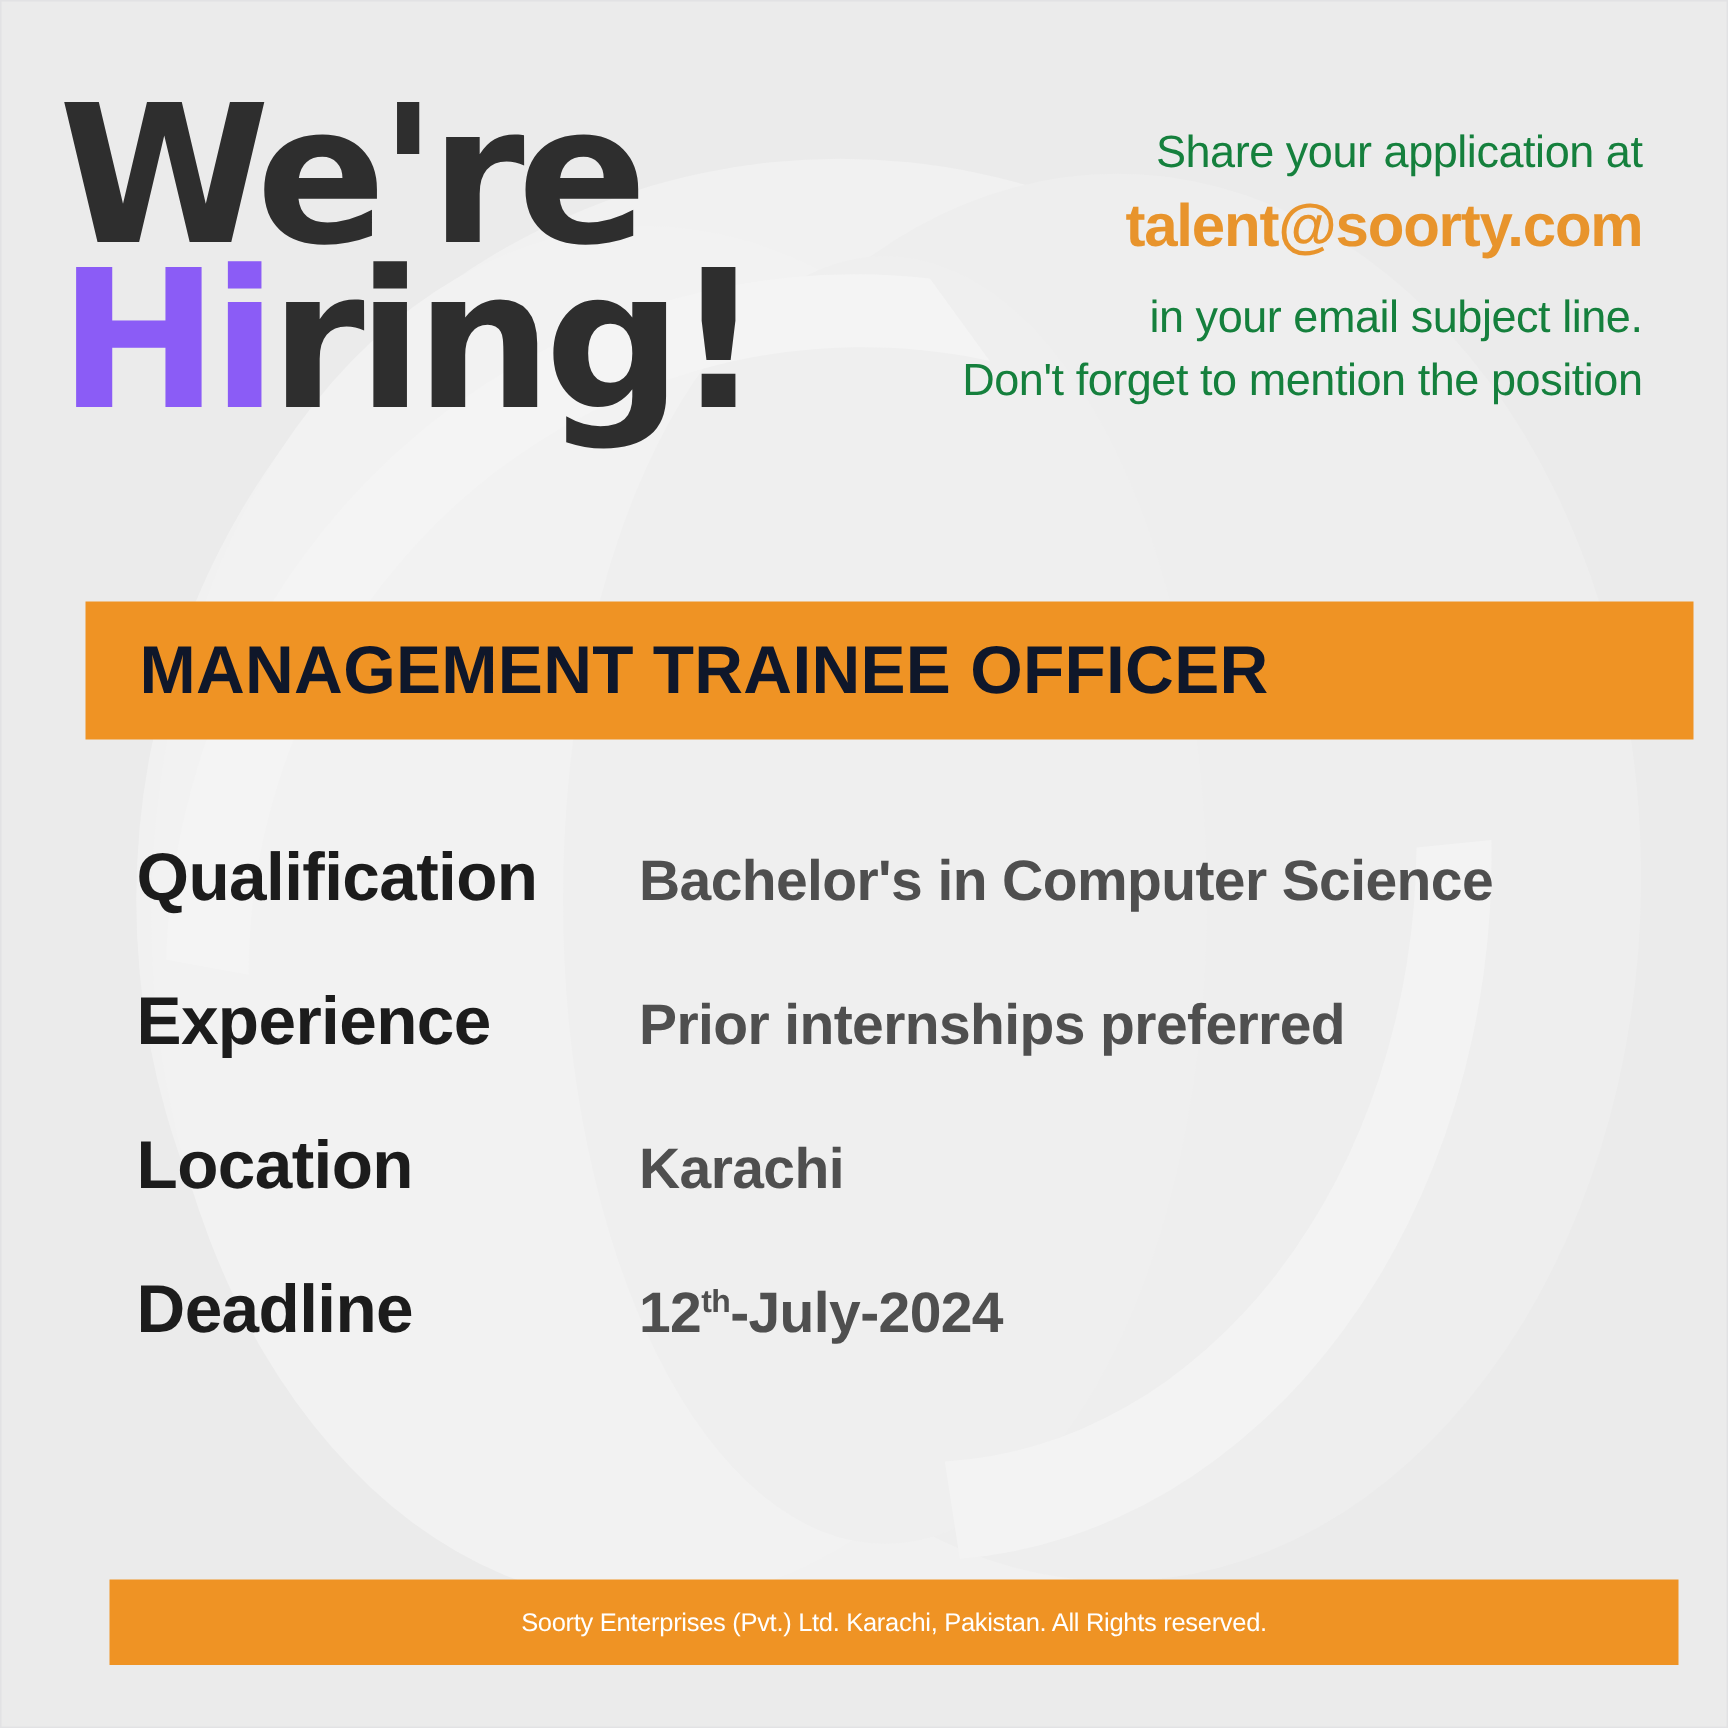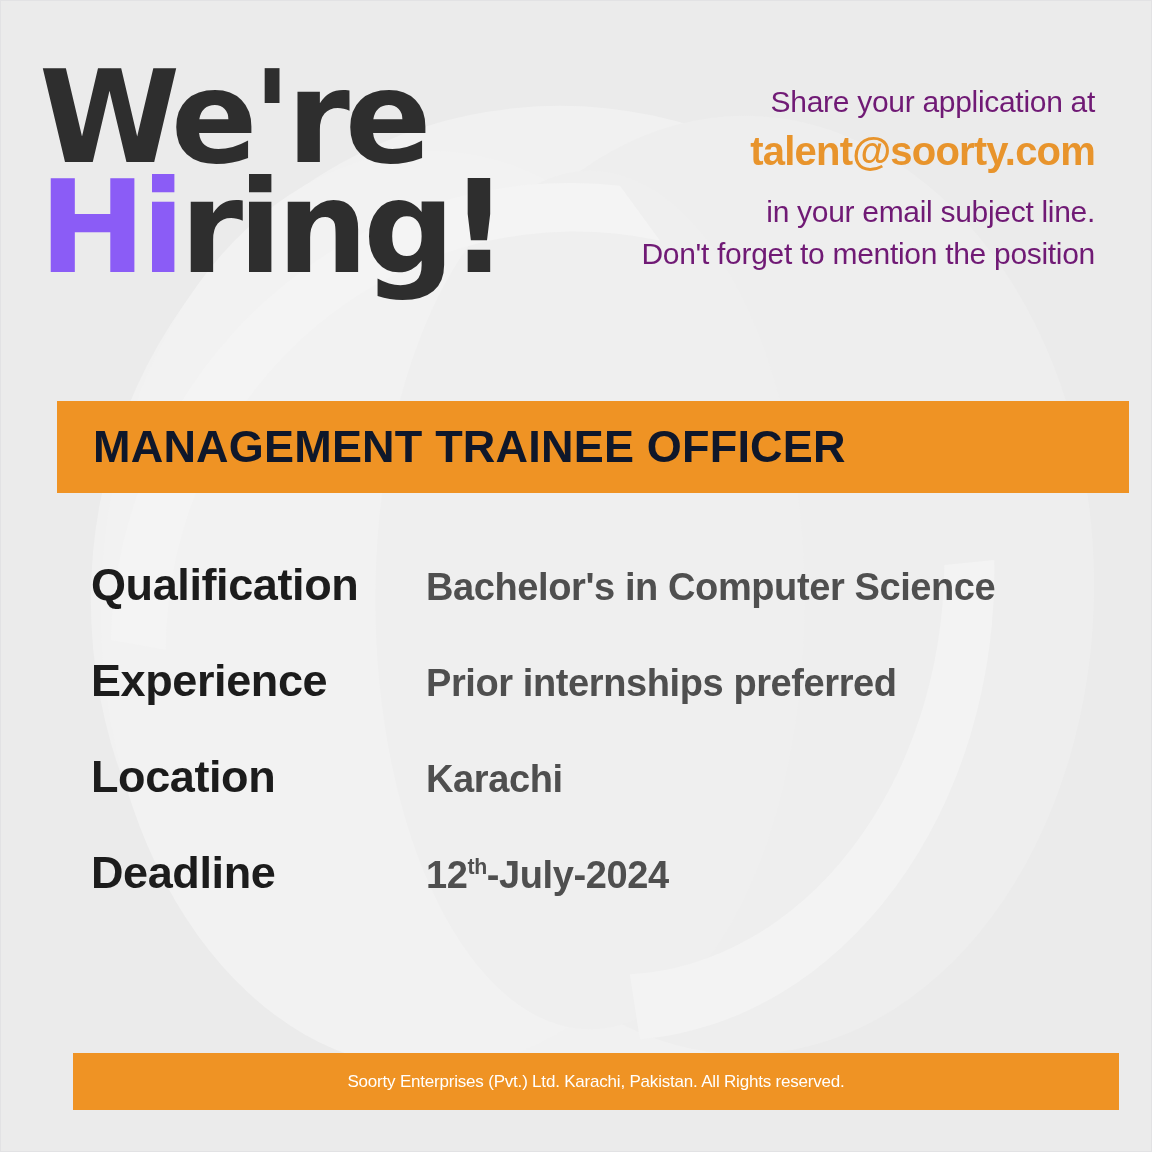--- a/index.html
+++ b/index.html
@@ -57,21 +57,21 @@
   #contact {
     position: absolute;
     right: 56px;
     top: 80px;
     z-index: 3;
     text-align: right;
     width: 560px;
   }
   .contact-line {
     font-size: 30px;
-    color: #701a75;
+    color: #15803d;
     line-height: 1.38;
     font-weight: 400;
     letter-spacing: -0.3px;
   }
   #contact-email {
     font-size: 40px;
     font-weight: 700;
     color: #e8942c;
     line-height: 1.35;
     letter-spacing: -0.8px;

